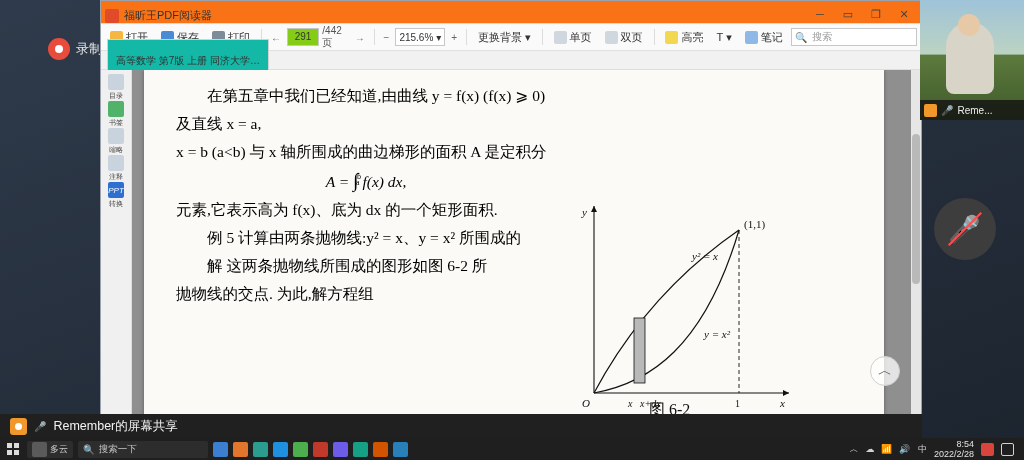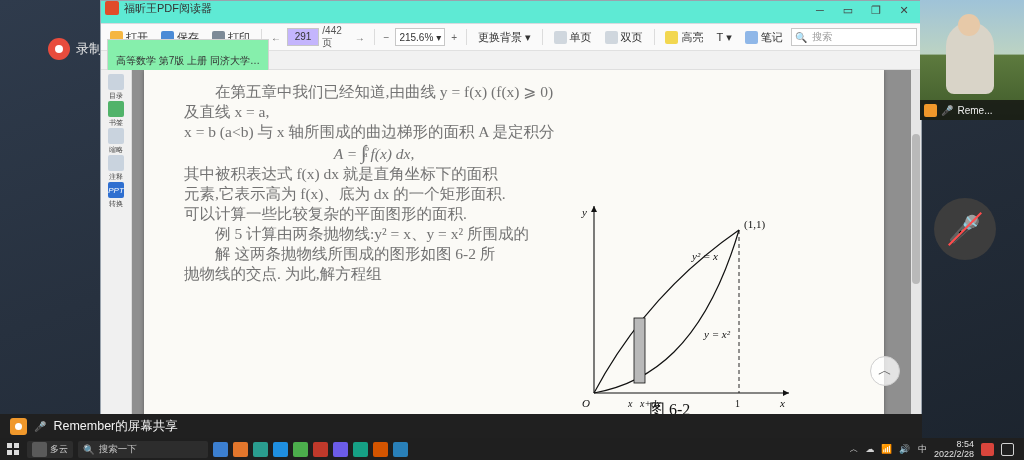--- a/index.html
+++ b/index.html
@@ -14,59 +14,59 @@
   
   .desktop{position:absolute;inset:0;background:linear-gradient(160deg,#2f3b4c 0%,#27313f 40%,#1c242e 100%);}
 
   
   .rec-chip{position:absolute;left:48px;top:38px;display:flex;align-items:center;gap:6px;color:#e8e8e8;font-size:13px;}
   .rec-dot{width:22px;height:22px;border-radius:50%;background:#e84c3d;display:flex;align-items:center;justify-content:center;}
   .rec-dot i{display:block;width:8px;height:8px;border-radius:50%;background:#fff;}
 
   
   .win{position:absolute;left:100px;top:0;width:822px;height:438px;background:#f3f3f3;border:1px solid #9aa3ad;box-sizing:border-box;}
-  .win-title{height:22px;background:#5eead4;display:flex;align-items:flex-start;padding:0 4px;border-bottom:1px solid #d6dbe0;}
+  .win-title{height:22px;background:#f97316;display:flex;align-items:flex-end;padding:0 4px;border-bottom:1px solid #d6dbe0;}
   .win-title .app-ico{width:14px;height:14px;background:#e14b2a;border-radius:2px;margin-right:5px;}
   .win-title .tt{font-size:11px;color:#333;}
   .win-btns{margin-left:auto;display:flex;gap:2px;}
   .win-btns span{width:26px;height:18px;display:flex;align-items:center;justify-content:center;font-size:11px;color:#444;}
 
   
   .toolbar{height:26px;background:#fafafa;border-bottom:1px solid #e0e0e0;display:flex;align-items:center;padding:0 4px;gap:3px;font-size:11px;color:#333;}
   .tb-btn{display:flex;align-items:center;gap:3px;padding:2px 5px;border-radius:3px;white-space:nowrap;}
   .tb-ico{width:13px;height:13px;display:inline-block;border-radius:2px;}
   .ico-open{background:#f5b642;}
   .ico-save{background:#4b8bd6;}
   .ico-print{background:#7d8a97;}
   .sep{width:1px;height:16px;background:#dcdcdc;margin:0 3px;}
-  .pagebox{width:34px;height:16px;border:1px solid #c7c7c7;background:#c4b5fd;text-align:center;font-size:10px;line-height:16px;color:#333;}
+  .pagebox{width:34px;height:16px;border:1px solid #c7c7c7;background:#84cc16;text-align:center;font-size:10px;line-height:16px;color:#333;}
   .pagetot{font-size:10px;color:#555;}
   .zoombox{display:flex;align-items:center;gap:3px;border:1px solid #c7c7c7;background:#fff;height:16px;padding:0 3px;font-size:10px;color:#333;}
   .arrow{font-size:10px;color:#666;padding:0 3px;}
   .searchbox{margin-left:auto;display:flex;align-items:center;gap:4px;width:130px;height:16px;border:1px solid #c7c7c7;background:#fff;padding:0 4px;font-size:10px;color:#9a9a9a;}
 
   
   .tabstrip{height:18px;background:#f1f1f1;border-bottom:1px solid #dedede;display:flex;align-items:center;padding-left:6px;}
-  .doctab{font-size:10px;color:#333;background:#86efac;border:1px solid #d2d2d2;border-bottom:none;padding:14px 8px;}
+  .doctab{font-size:10px;color:#333;background:#14b8a6;border:1px solid #d2d2d2;border-bottom:none;padding:14px 8px;}
 
   
   .win-body{position:relative;height:354px;background:#9c9c9c;display:flex;}
   .leftrail{width:30px;background:#f0f0f0;border-right:1px solid #dcdcdc;padding-top:4px;display:flex;flex-direction:column;align-items:center;}
   .rail-item{width:24px;display:flex;flex-direction:column;align-items:center;gap:1px;color:#444;font-size:7px;}
   .rail-ico{width:16px;height:16px;border-radius:2px;background:#c9d3de;}
   .rail-ico.green{background:#51b36a;}
   .rail-ico.blue{background:#2f6fd0;color:#fff;font-size:8px;display:flex;align-items:center;justify-content:center;}
 
   .pagearea{flex:1;position:relative;background:#8f8f8f;overflow:hidden;}
   .page{position:absolute;left:12px;top:0;width:740px;height:354px;background:#fbfaf6;box-shadow:0 0 4px rgba(0,0,0,.35);}
   .scrollbar{position:absolute;right:0;top:0;width:10px;height:354px;background:#e6e6e6;}
   .scrollthumb{position:absolute;right:1px;top:64px;width:8px;height:150px;background:#b9b9b9;border-radius:4px;}
 
   
-  .ptext{position:absolute;left:40px;top:12px;width:380px;color:#737373;font-family:"Liberation Serif",serif;font-size:15.5px;line-height:20px;}
+  .ptext{position:absolute;left:32px;top:12px;width:380px;color:#000000;font-family:"Liberation Serif",serif;font-size:15.5px;line-height:28px;}
   .ptext p{margin:0;}
   .indent{text-indent:2em;}
   .math-center{text-align:center;margin:2px 0 4px;}
   .bigint{font-size:20px;position:relative;display:inline-block;}
   .lim{font-size:8px;position:absolute;left:4px;}
   .lim.t{top:-3px;}
   .lim.b{bottom:-3px;left:3px;}
   .ital{font-style:italic;}
 
   
@@ -233,23 +233,21 @@
 
       <div class="pagearea">
         <div class="page">
 
           <div class="ptext">
             <p class="indent">在第五章中我们已经知道,由曲线 y = f(x) (f(x) ⩾ 0) 及直线 x = a,</p>
             <p>x = b (a&lt;b) 与 x 轴所围成的曲边梯形的面积 A 是定积分</p>
             <p class="math-center">
               <span class="ital">A = </span><span class="bigint">∫<span class="lim t">b</span><span class="lim b">a</span></span><span class="ital"> f(x) dx,</span>
             </p>
-            <p>其中被积表达式 f(x) dx 就是直角坐标下的面积</p>
             <p>元素,它表示高为 f(x)、底为 dx 的一个矩形面积.</p>
-            <p>可以计算一些比较复杂的平面图形的面积.</p>
             <p class="indent">例 5   计算由两条抛物线:y² = x、y = x² 所围成的</p>
             <p class="indent">解   这两条抛物线所围成的图形如图 6-2 所</p>
             <p>抛物线的交点. 为此,解方程组</p>
           </div>
 
           <svg class="fig" viewBox="0 0 230 220">
             <line x1="20" y1="195" x2="215" y2="195" stroke="#111" stroke-width="1.1"></line>
             <polygon points="215,195 209,192 209,198" fill="#111"></polygon>
             <line x1="20" y1="195" x2="20" y2="8" stroke="#111" stroke-width="1.1"></line>
             <polygon points="20,8 17,14 23,14" fill="#111"></polygon>

